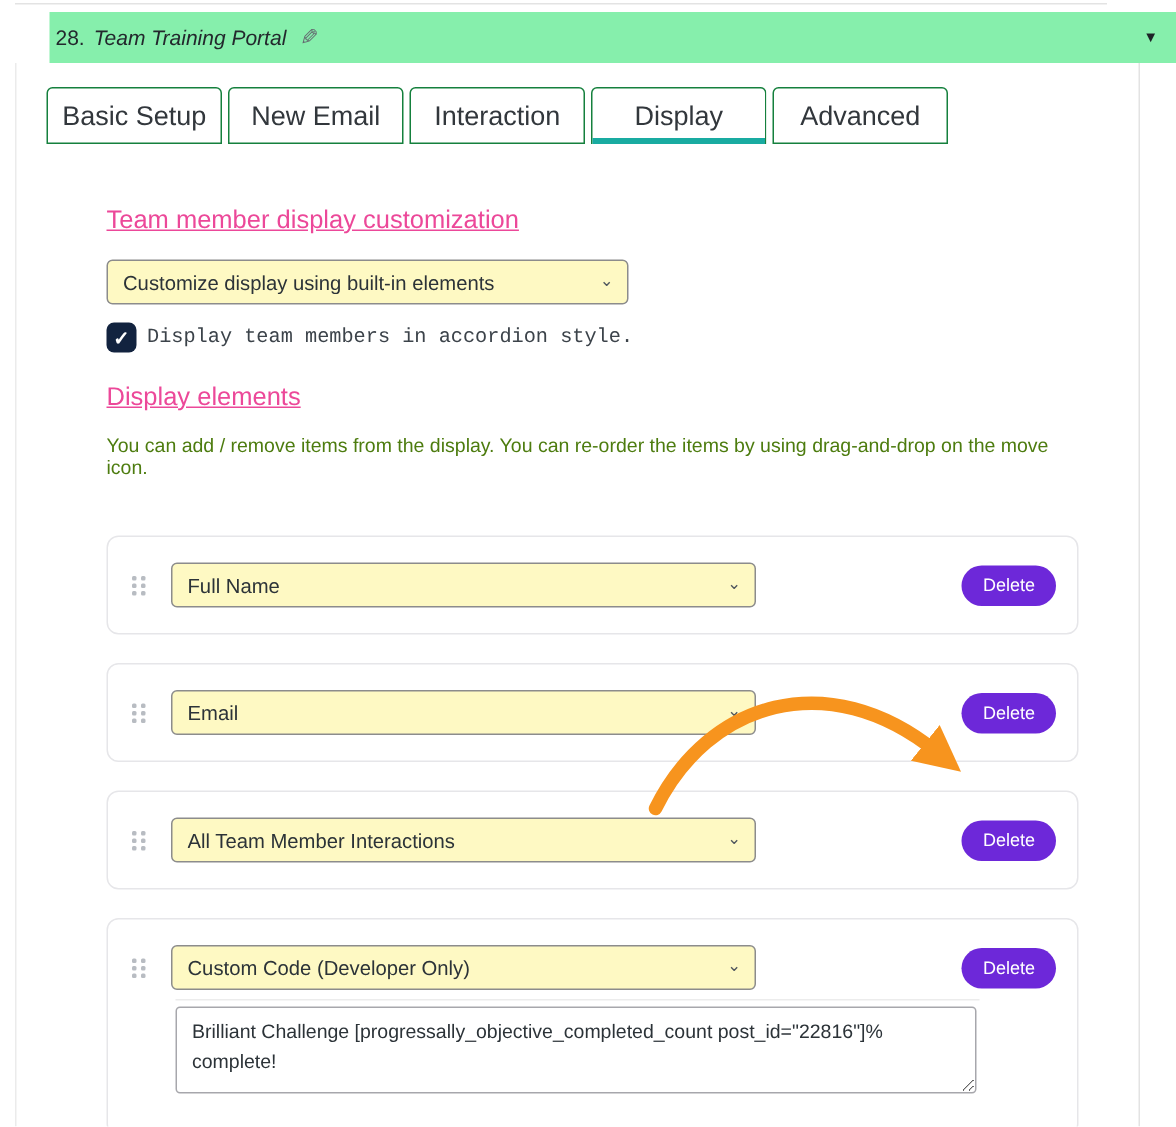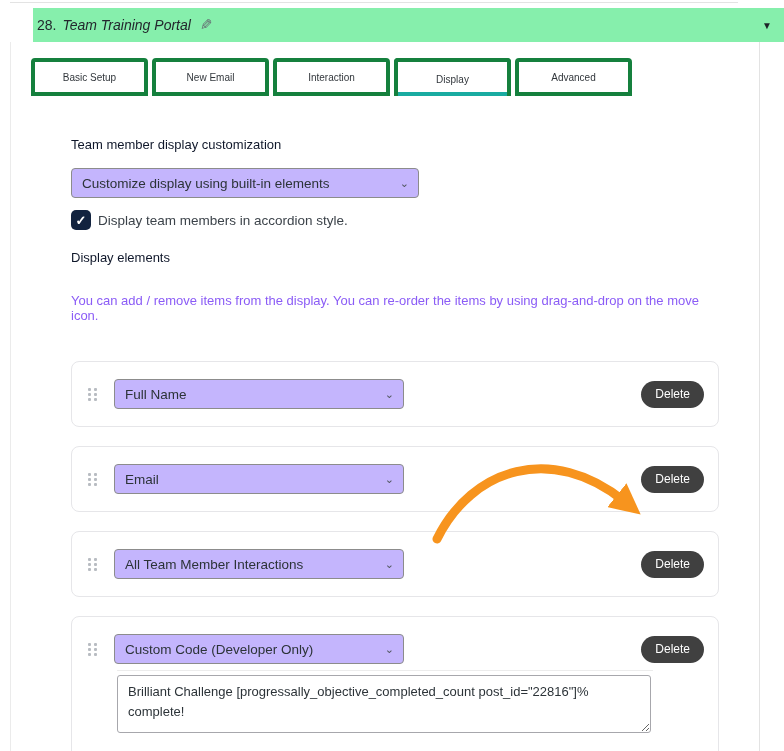--- a/index.html
+++ b/index.html
@@ -36,80 +36,80 @@
   .body-panel {
     position: absolute; left: 10px; top: 42px; width: 750px; bottom: 0;
     background: #ffffff;
     border-left: 1px solid #ebebeb;
     border-right: 1px solid #e3e3e3;
   }
   
   .tabs { display: flex; gap: 4px; margin: 16px 0 0 20px; }
   .tab {
     width: 117px; height: 38px;
-    border: 4px solid #15803d;
+    border: 1px solid #15803d;
     border-radius: 4px 4px 0 0;
     background: #fff;
     display: flex; align-items: center; justify-content: center;
-    font-size: 10px; color: #32373c;
+    font-size: 18px; color: #32373c;
     cursor: pointer; position: relative;
   }
   .tab.active { border-bottom: none; }
   .tab.active::after {
     content: ""; position: absolute; left: 0; right: 0; bottom: 0; height: 4px;
     background: #19aba1;
   }
   
   .content { padding: 0 42px 0 60px; }
-  .section-heading { font-size: 13px; color: #0f172a; font-weight: 400; }
+  .section-heading { font-size: 17px; color: #ec4899; font-weight: 400; text-decoration: underline; }
   .h-custom { margin-top: 41px; }
   .h-elements { margin-top: 20px; }
-  .help-text { margin-top: 28px; font-size: 13px; color: #8b5cf6; }
+  .help-text { margin-top: 14px; font-size: 13px; color: #4d7c0f; }
 
   .select-wrap { position: relative; display: inline-block; }
   select {
     appearance: none; -webkit-appearance: none;
     height: 30px; border: 1px solid #8c8c8c; border-radius: 4px;
-    background: #c4b5fd; font-family: "Liberation Sans", sans-serif;
+    background: #fef9c3; font-family: "Liberation Sans", sans-serif;
     font-size: 13.5px; color: #2c3338; padding: 0 28px 0 10px;
     width: 100%; cursor: pointer;
   }
   .chevron {
     position: absolute; right: 10px; top: 50%; transform: translateY(-50%);
     pointer-events: none; color: #50575e; font-size: 11px; line-height: 1;
   }
   .main-select-wrap { margin-top: 16px; width: 348px; display: block; }
 
   .checkbox-row { margin-top: 12px; display: flex; align-items: center; }
   .checkbox {
     width: 20px; height: 20px; border-radius: 5px; background: #12233f;
     display: inline-flex; align-items: center; justify-content: center;
     color: #fff; font-size: 13px; font-weight: bold; cursor: pointer;
     flex: 0 0 auto;
   }
-  .checkbox-label { margin-left: 7px; font-size: 13.5px; color: #3c434a; }
+  .checkbox-label { margin-left: 7px; font-size: 13.5px; color: #3c434a; font-family: Liberation Mono, monospace; }
 
   
   .cards { margin-top: 38px; }
   .card {
     width: 648px; border: 1px solid #e6e6e9; border-radius: 8px;
     background: #fff; margin-bottom: 19px;
     padding: 17px 14px 17px 16px;
   }
   .card-row { display: flex; align-items: center; }
   .drag-handle {
     display: grid; grid-template-columns: repeat(2, 3px);
     grid-template-rows: repeat(3, 3px); gap: 2px 3px;
     margin-right: 17px; cursor: grab; flex: 0 0 auto;
   }
   .drag-handle i { background: #b8bcc2; border-radius: 1px; }
-  .row-select-wrap { width: 290px; }
+  .row-select-wrap { width: 390px; }
   .delete-btn {
     margin-left: auto;
-    background: #404040; color: #fff; border: none; border-radius: 14px;
+    background: #6d28d9; color: #fff; border: none; border-radius: 14px;
     height: 27px; padding: 0 14px; font-size: 12px;
     font-family: "Liberation Sans", sans-serif; cursor: pointer;
   }
   .card.tall { padding-bottom: 22px; }
   .code-wrap {
     margin-left: 29px; margin-top: 6px; width: 536px;
     border-top: 1px solid #ececec; padding-top: 4px;
   }
   textarea.code-area {
     width: 534px; height: 58px; resize: both;

